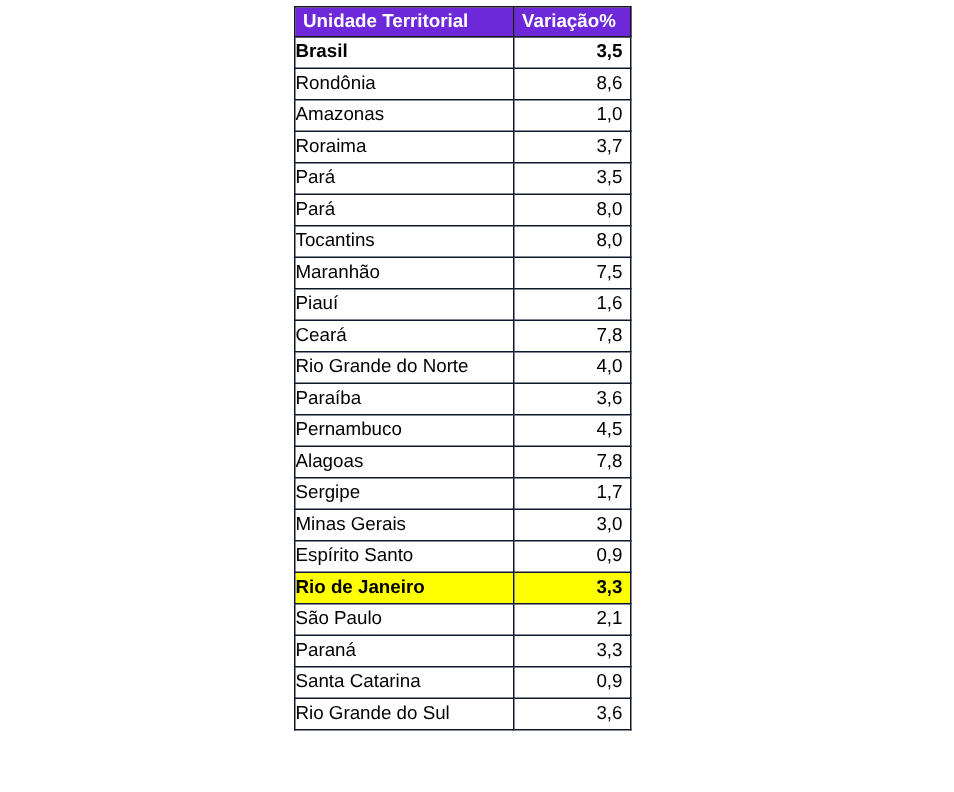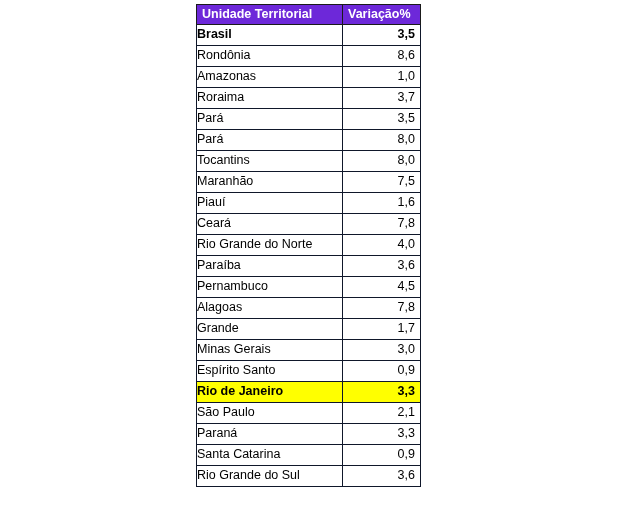--- a/index.html
+++ b/index.html
@@ -129,21 +129,21 @@
         </tr>
         <tr>
           <td class="name">Pernambuco</td>
           <td class="value">4,5</td>
         </tr>
         <tr>
           <td class="name">Alagoas</td>
           <td class="value">7,8</td>
         </tr>
         <tr>
-          <td class="name">Grande</td>
+          <td class="name">Sergipe</td>
           <td class="value">1,7</td>
         </tr>
         <tr>
           <td class="name">Minas Gerais</td>
           <td class="value">3,0</td>
         </tr>
         <tr>
           <td class="name">Espírito Santo</td>
           <td class="value">0,9</td>
         </tr>

